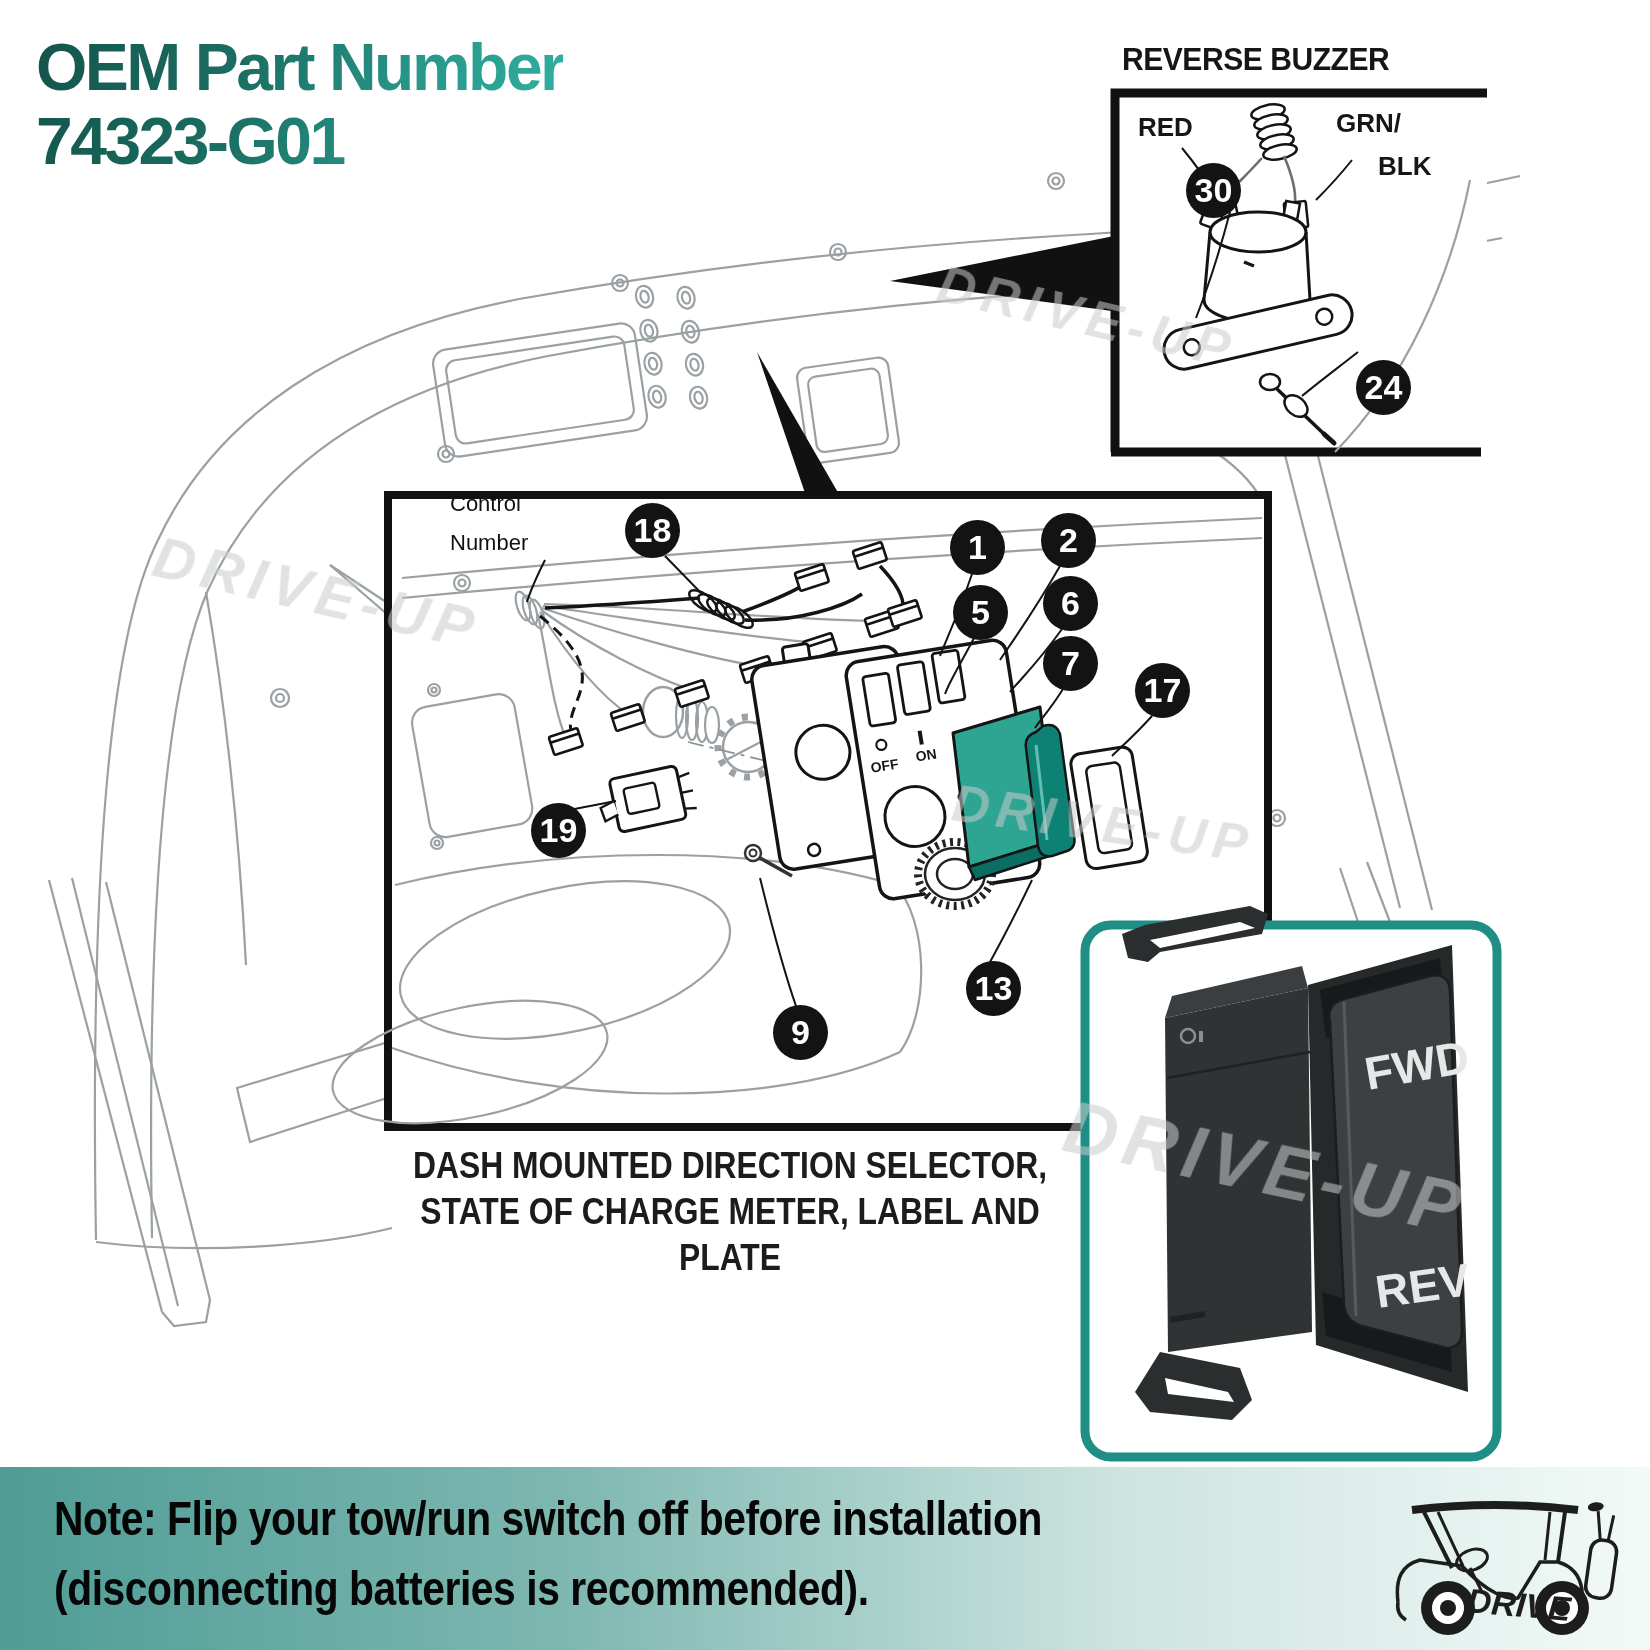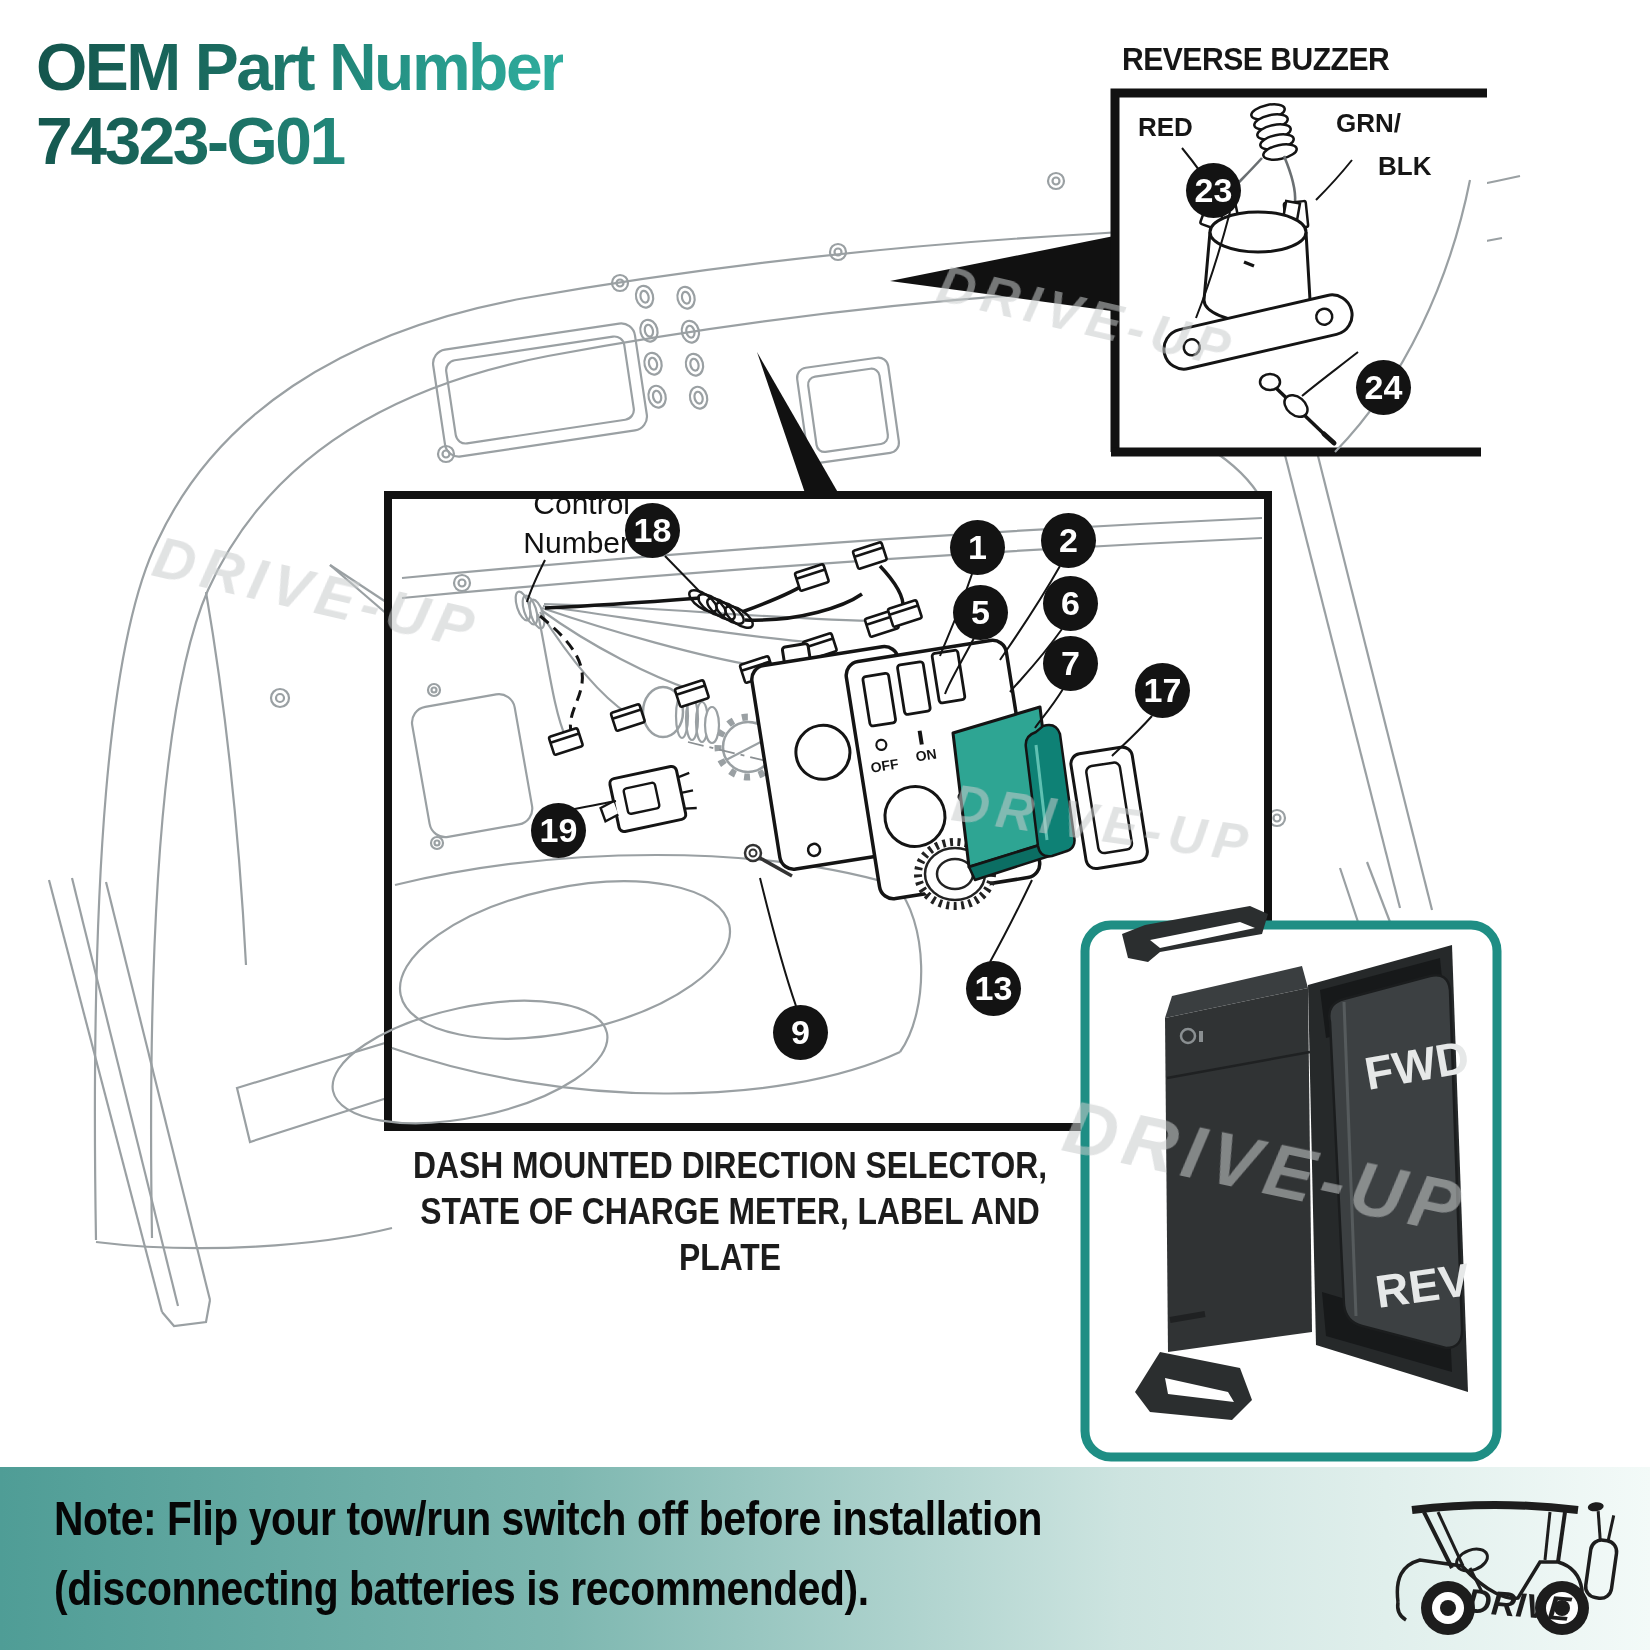--- a/index.html
+++ b/index.html
@@ -6,22 +6,22 @@
   .canvas{position:relative;width:1650px;height:1650px;background:#ffffff;overflow:hidden;
           font-family:"Liberation Sans", sans-serif;}
   
   .title{position:absolute;left:36px;top:30px;z-index:3;font-weight:800;font-size:66px;line-height:74px;
          letter-spacing:-2.5px;
          background:linear-gradient(105deg,#14544c 0%,#1b6e62 38%,#27988a 70%,#31b1a2 100%);
          -webkit-background-clip:text;background-clip:text;color:transparent;}
   .rb-title{position:absolute;left:1122px;top:42px;z-index:3;font-size:31px;font-weight:700;color:#161616;
             transform:scaleX(.97);transform-origin:left top;letter-spacing:-.5px;}
   .wire-label{position:absolute;z-index:3;font-size:26px;font-weight:700;color:#161616;line-height:43px;}
-  .harness-label{position:absolute;left:450px;top:484px;width:180px;z-index:3;text-align:right;
-                 font-size:30px;color:#111;line-height:39px;}
+  .harness-label{position:absolute;left:450px;top:484px;width:180px;z-index:3;text-align:left;
+                 font-size:22px;color:#111;line-height:39px;}
   .caption{position:absolute;left:330px;top:1143px;width:800px;z-index:3;text-align:center;color:#1c1c1c;
            font-size:37px;font-weight:700;line-height:46px;transform:scaleX(.86);transform-origin:center top;}
   .note-band{position:absolute;left:0;top:1467px;width:1650px;height:183px;z-index:1;
              background:linear-gradient(90deg,#4f9d96 0%,#7db7b0 34%,#cde4e0 68%,#f3faf8 100%);}
   .note-text{position:absolute;left:54px;top:1484px;z-index:3;color:#060606;font-size:48px;font-weight:700;
              line-height:70px;letter-spacing:-.5px;transform:scaleX(.85);transform-origin:left top;white-space:nowrap;}
   
   .callout{position:absolute;z-index:4;width:55px;height:55px;border-radius:50%;background:#131313;
            color:#fff;font-size:34px;font-weight:700;display:flex;align-items:center;justify-content:center;}
   svg{position:absolute;left:0;top:0;z-index:2;}
@@ -415,16 +415,16 @@
   <div class="callout" style="left:625px;top:503px;">18</div>
   <div class="callout" style="left:950px;top:520px;">1</div>
   <div class="callout" style="left:1041px;top:513px;">2</div>
   <div class="callout" style="left:953px;top:585px;">5</div>
   <div class="callout" style="left:1043px;top:576px;">6</div>
   <div class="callout" style="left:1043px;top:636px;">7</div>
   <div class="callout" style="left:1135px;top:663px;">17</div>
   <div class="callout" style="left:531px;top:803px;">19</div>
   <div class="callout" style="left:773px;top:1005px;">9</div>
   <div class="callout" style="left:966px;top:961px;">13</div>
-  <div class="callout" style="left:1186px;top:163px;">23</div>
+  <div class="callout" style="left:1186px;top:163px;">30</div>
   <div class="callout" style="left:1356px;top:320px;margin-top:40px;">24</div>
 
 </div>
 
 </body></html>

